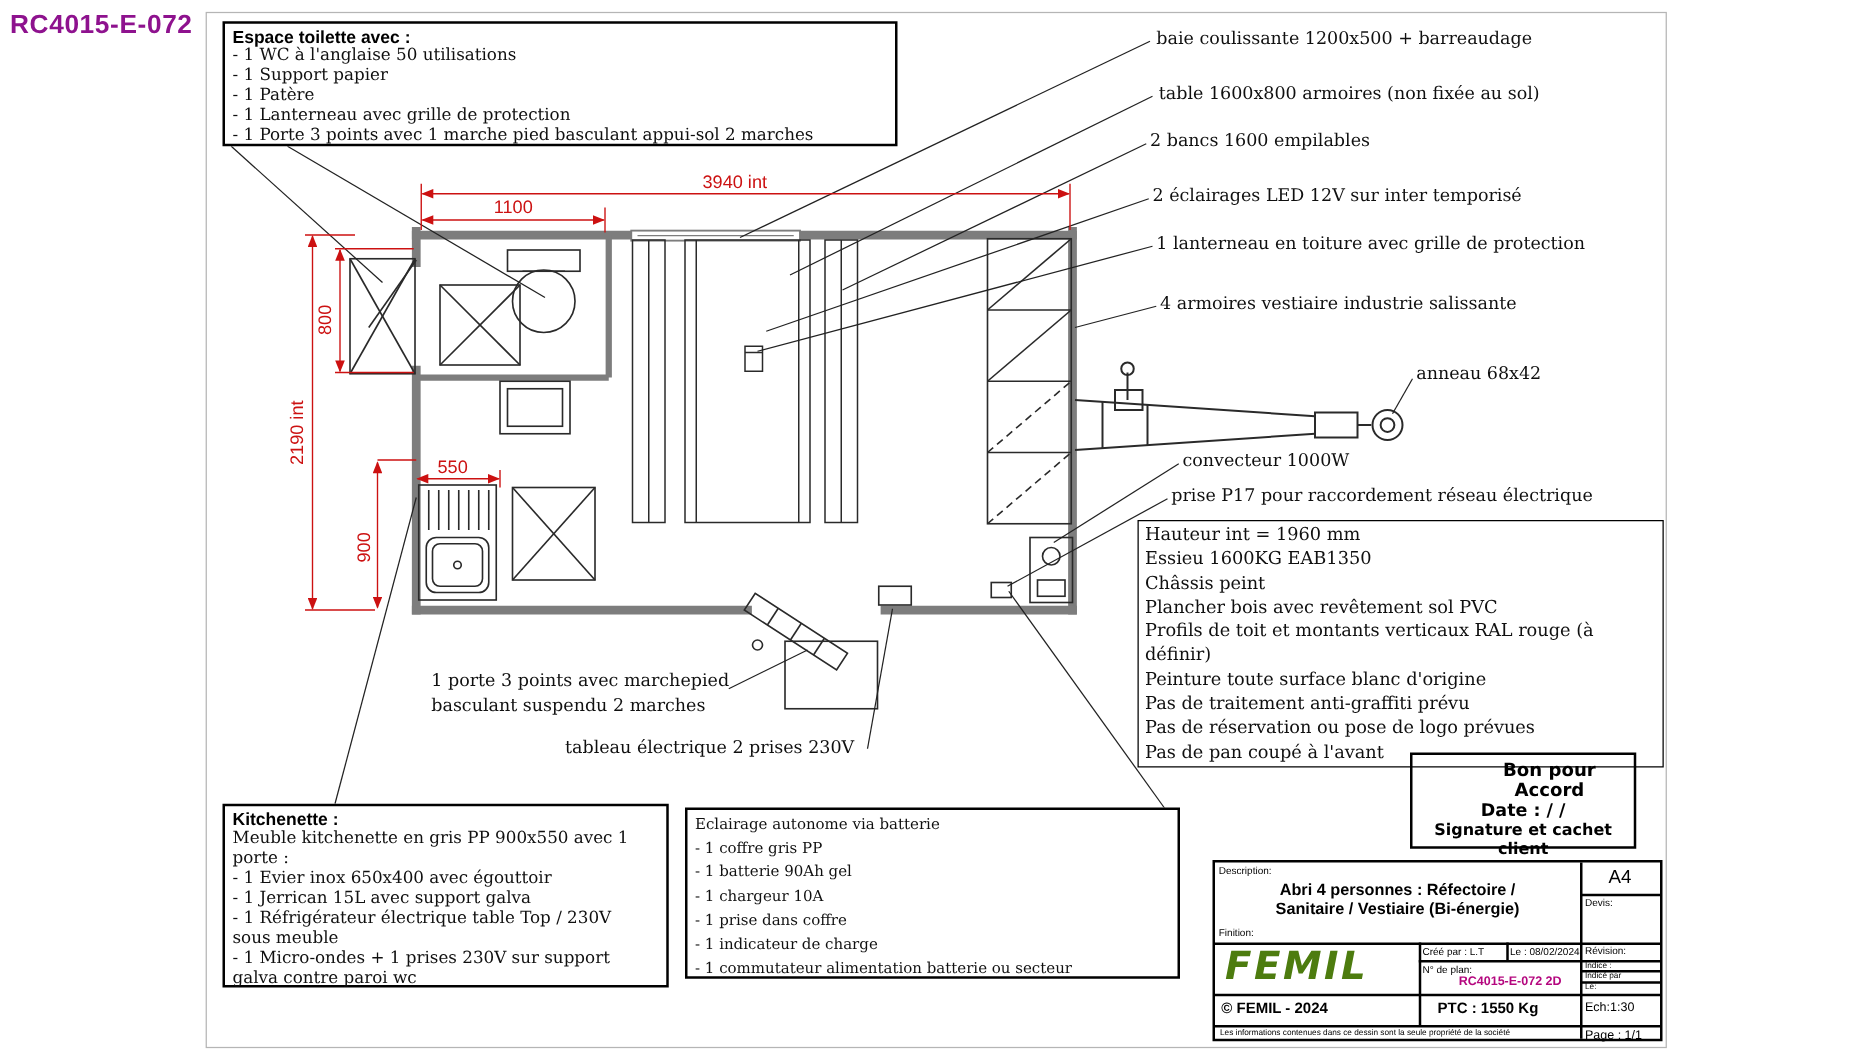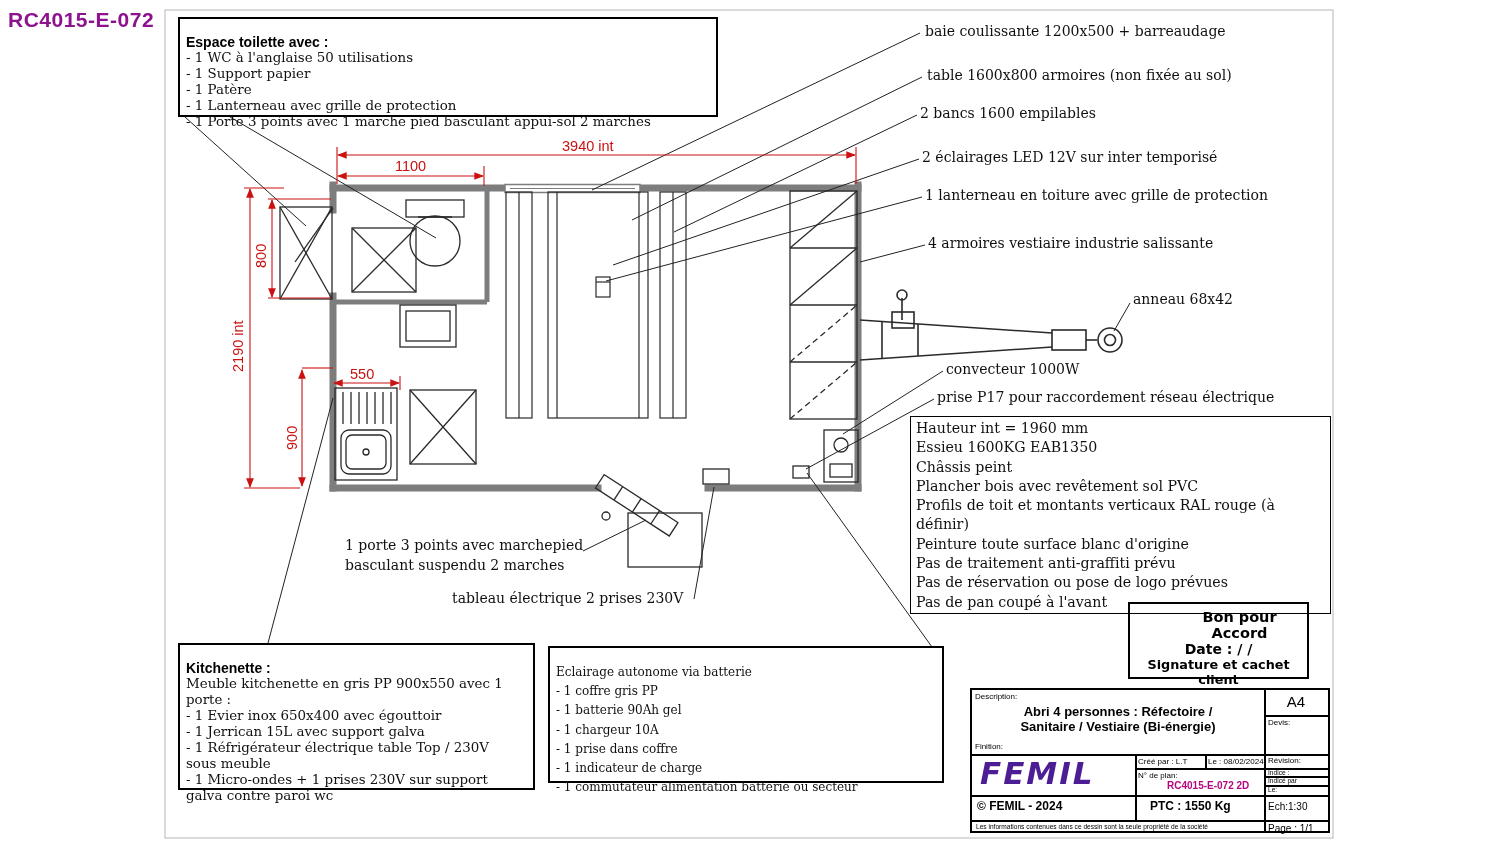--- a/index.html
+++ b/index.html
@@ -5,40 +5,40 @@
   html,body{margin:0;padding:0;background:#fff;}
   .sheet{position:relative;width:1488px;height:845px;background:#fff;overflow:hidden;
          font-family:"Liberation Sans",sans-serif;color:#000;}
   .t{position:absolute;}
   .ann{font-family:"DejaVu Serif",serif;font-size:14px;line-height:19px;white-space:pre;color:#101010;}
   .specsbox{position:absolute;left:910px;top:416px;width:409px;height:192px;
             border:1.5px solid #000;padding:2px 5px;background:transparent;}
   .specs{font-family:"DejaVu Serif",serif;font-size:14.2px;line-height:19.3px;white-space:pre-line;color:#101010;}
   .dim{color:#cc1111;font-size:14.5px;font-family:"Liberation Sans",sans-serif;background:#fff;padding:0 2px;white-space:pre;}
   .vert{transform:rotate(-90deg);transform-origin:0 0;}
-  .notebox{position:absolute;border:2px solid #000;background:#fff;padding:15px 6px;box-sizing:border-box;}
+  .notebox{position:absolute;border:2px solid #000;background:#fff;padding:2px 6px;box-sizing:border-box;}
   .notebox .title{font-weight:bold;font-size:14px;font-family:"Liberation Sans",sans-serif;}
   .notebox .body{font-family:"DejaVu Serif",serif;font-size:13.4px;line-height:16px;white-space:pre-line;color:#101010;}
   .notebox .body.roomy{font-size:12px;line-height:19.2px;}
   .docref{font-size:21px;font-weight:bold;color:#8e128e;letter-spacing:.5px;}
   .approve{position:absolute;left:1128px;top:602px;width:181px;height:77px;border:2px solid #000;
            text-align:center;font-family:"DejaVu Sans",sans-serif;font-weight:bold;box-sizing:border-box;padding-top:5px;}
   .approve .l1{font-size:14.5px;padding-left:42px;}
   .approve .l2{font-size:14px;}
   .approve .l3{font-size:12.8px;}
   
   .tb{position:absolute;left:970px;top:688px;width:360px;height:145px;border:2px solid #000;box-sizing:border-box;}
   .tb .cell{position:absolute;}
   .tb .hline{position:absolute;left:0;height:1.5px;background:#000;}
   .tb .vline{position:absolute;top:0;width:1.5px;background:#000;}
   .tiny{font-size:8px;}
   .micro{font-size:6.6px;}
   .desc-title{font-weight:bold;font-size:13px;line-height:15px;text-align:center;}
   .logo{font-family:"DejaVu Sans",sans-serif;font-style:italic;font-weight:900;font-size:31px;
-        color:#4c1d95;letter-spacing:2px;}
+        color:#4d7c0f;letter-spacing:2px;}
   .plan-num{color:#b4067e;font-weight:bold;font-size:10px;}
   svg{position:absolute;left:0;top:0;}
 </style>
 </head>
 <body>
 
 <div class="sheet">
 
   <svg width="1488" height="845" viewBox="0 0 1488 845">
     <defs>

